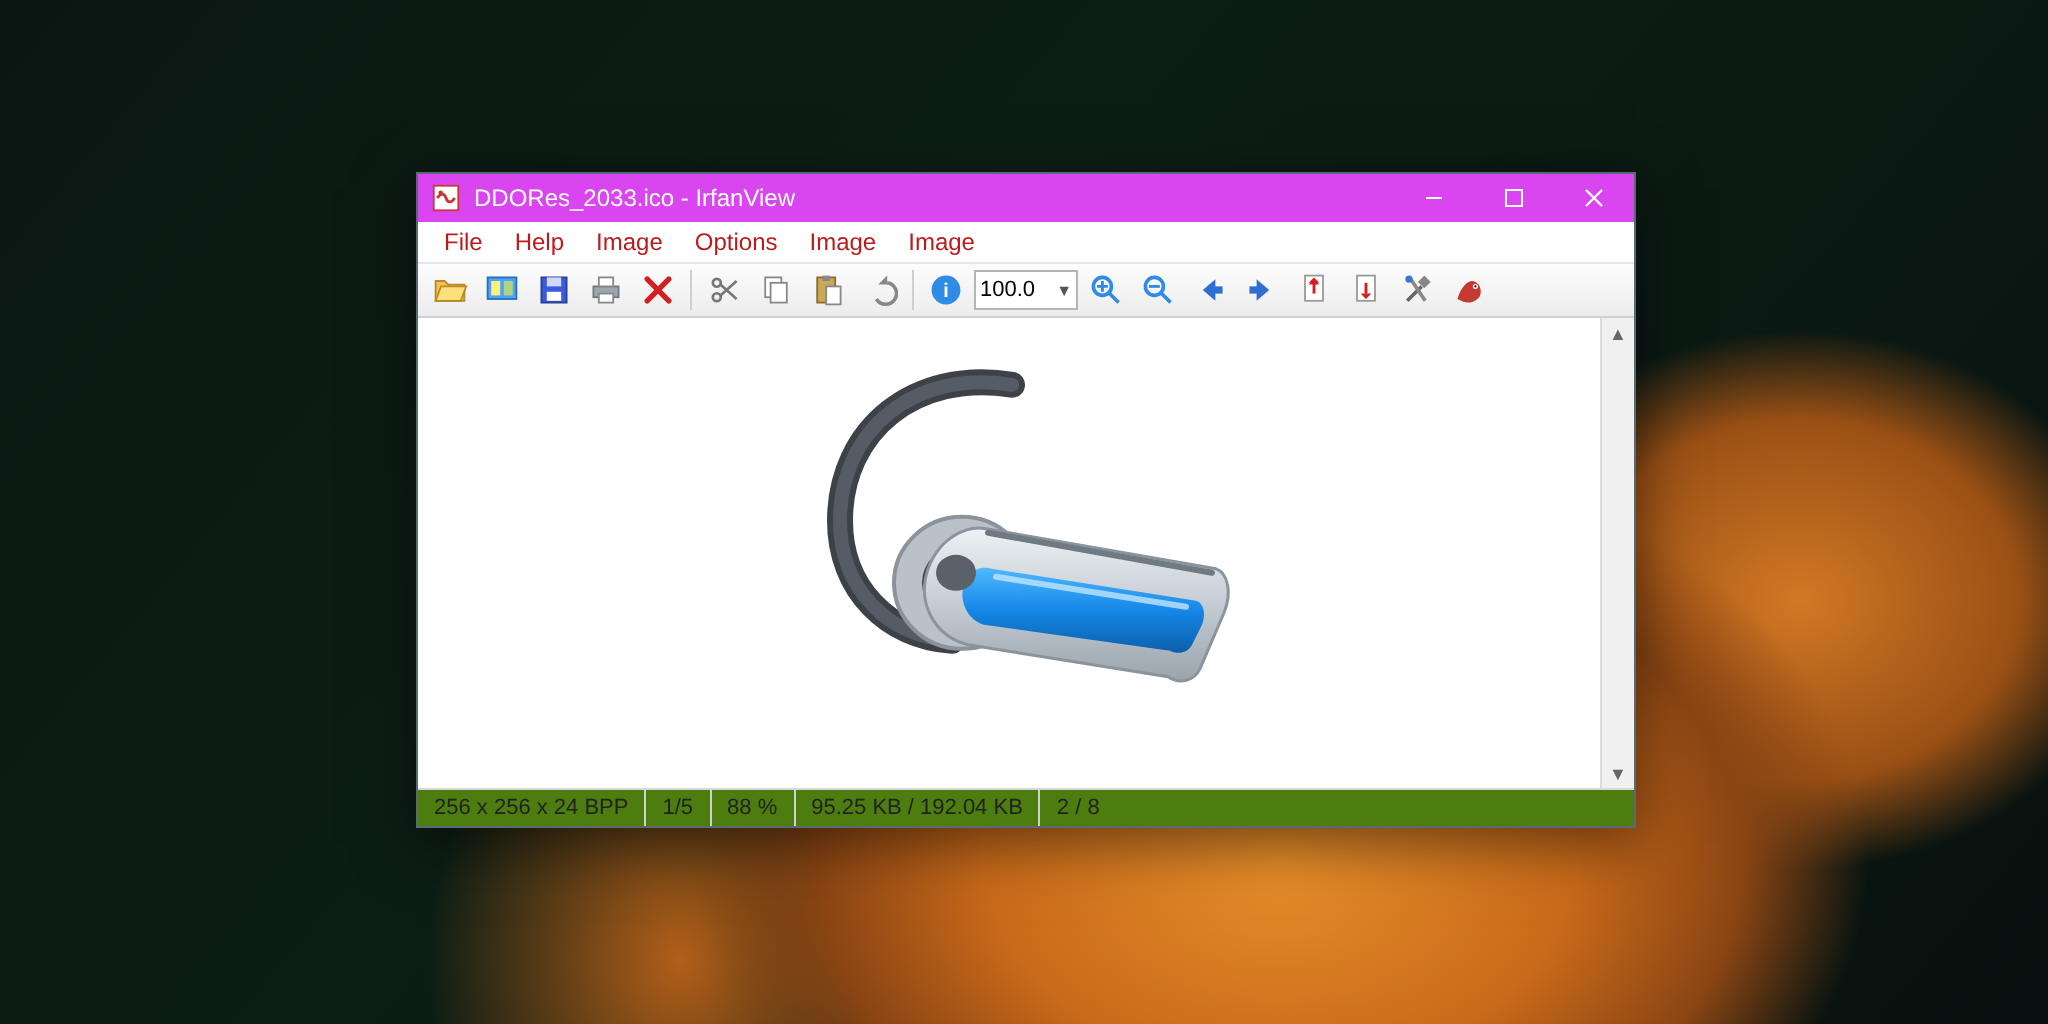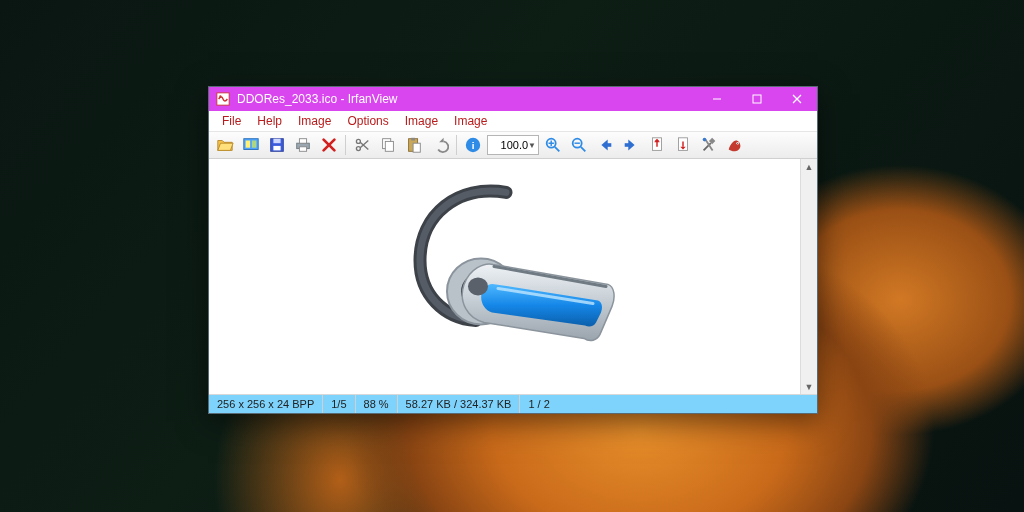--- a/index.html
+++ b/index.html
@@ -15,27 +15,27 @@
   .titlebar{height:24px;background:#d946ef;color:#fff;display:flex;align-items:center;font-size:12px}
   .titlebar .app-icon{width:16px;height:16px;margin:0 6px;display:flex;align-items:center;justify-content:center}
   .titlebar .title{flex:1;white-space:nowrap;overflow:hidden}
   .winbtns{display:flex;height:100%}
   .winbtn{width:40px;display:flex;align-items:center;justify-content:center;color:#fff}
   .menubar{height:20px;background:#fff;display:flex;align-items:center;padding:0 5px;color:#b91c1c;border-bottom:1px solid #e6e6e6}
   .menuitem{padding:2px 8px}
   .toolbar{height:26px;background:linear-gradient(#fdfdfd,#ececec);border-bottom:1px solid #d0d0d0;display:flex;align-items:center;padding:0 4px;gap:2px}
   .tbtn{width:22px;height:22px;display:flex;align-items:center;justify-content:center;border:1px solid transparent;border-radius:2px}
   .tsep{width:1px;height:20px;background:#cfcfcf;margin:0 2px}
-  .zoombox{width:46px;height:18px;border:1px solid #b5b5b5;background:#fff;display:flex;align-items:center;justify-content:flex-end;padding:0 2px;font-size:11px}
+  .zoombox{width:46px;height:18px;border:1px solid #b5b5b5;background:#fff;display:flex;align-items:center;justify-content:space-between;padding:0 2px;font-size:11px}
   .zoombox .dd{font-size:8px;color:#555}
   .canvas{position:absolute;left:0;right:0;top:72px;bottom:18px;background:#fff;overflow:hidden}
   .vscroll{position:absolute;top:72px;bottom:18px;right:0;width:16px;background:#f0f0f0;border-left:1px solid #dcdcdc}
   .vscroll .up,.vscroll .down{position:absolute;left:0;right:0;height:16px;display:flex;align-items:center;justify-content:center;color:#666;font-size:9px}
   .vscroll .up{top:0}.vscroll .down{bottom:0}
-  .statusbar{position:absolute;left:0;right:0;bottom:0;height:18px;background:#7dd3fc;border-top:1px solid #d8d8d8;display:flex;align-items:flex-end;font-size:11px;color:#222}
+  .statusbar{position:absolute;left:0;right:0;bottom:0;height:18px;background:#4d7c0f;border-top:1px solid #d8d8d8;display:flex;align-items:flex-end;font-size:11px;color:#222}
   .statusbar span{padding:0 8px;border-right:1px solid #d0d0d0;height:100%;display:flex;align-items:center}
   .statusbar span:last-child{border-right:none}
   
   svg{display:block}
   
   .headset{position:absolute;left:50%;top:50%;transform:translate(-50%,-54%);}
 </style>
 </head>
 <body>
 
@@ -282,17 +282,17 @@
 
   <div class="vscroll">
     <div class="up">▲</div>
     <div class="down">▼</div>
   </div>
 
   <div class="statusbar">
     <span>256 x 256 x 24 BPP</span>
     <span>1/5</span>
     <span>88 %</span>
-    <span>58.27 KB / 324.37 KB</span>
-    <span>1 / 2</span>
+    <span>95.25 KB / 192.04 KB</span>
+    <span>2 / 8</span>
   </div>
 
 </div>
 
 </body></html>

